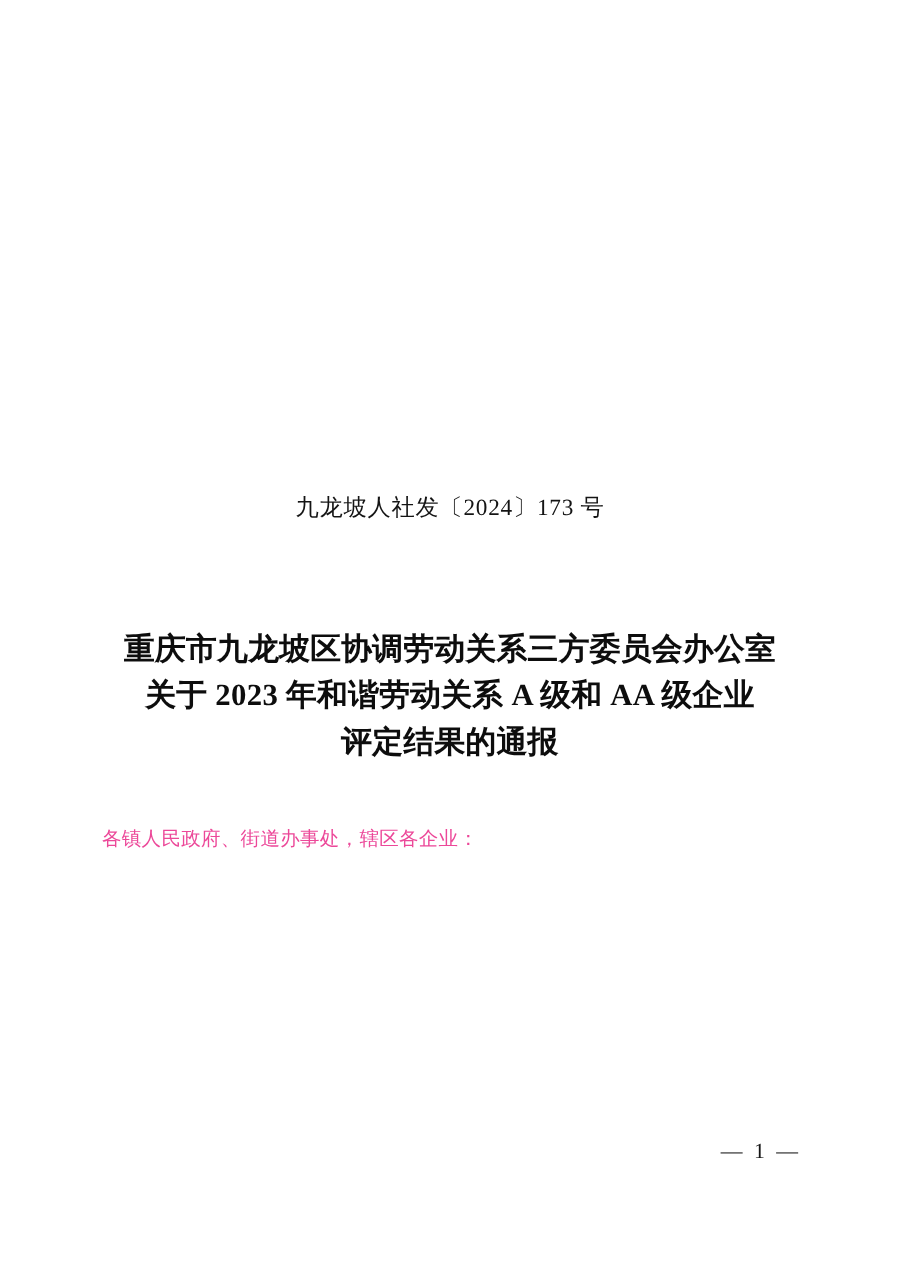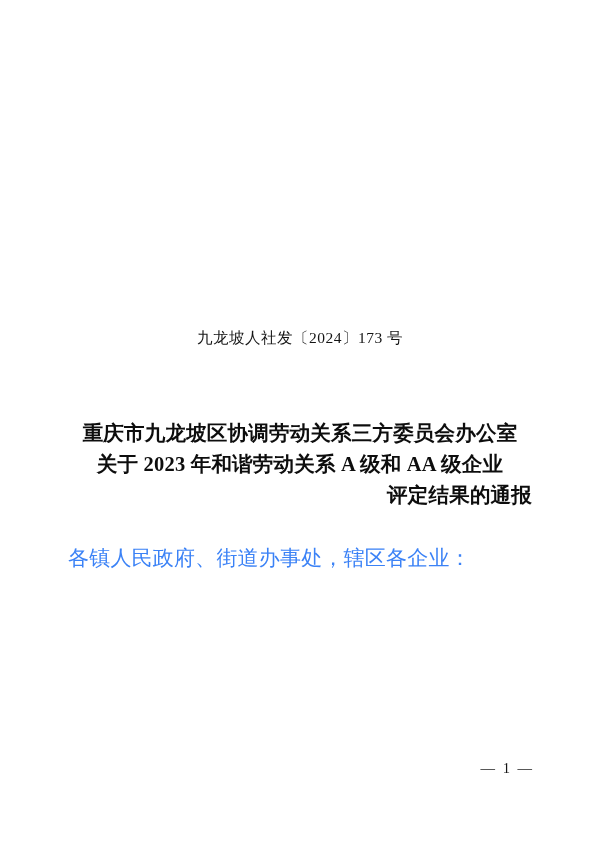--- a/index.html
+++ b/index.html
@@ -42,32 +42,31 @@
   .title-line {
     font-size: 20.5px;
     font-weight: bold;
     line-height: 31px;
     letter-spacing: 0.2px;
     color: #0d0d0d;
     white-space: nowrap;
   }
   .title-line.center {
     letter-spacing: 0.2px;
-    text-align: right;
   }
   .body-block {
     position: absolute;
     top: 543px;
     left: 68px;
     width: 466px;
   }
   .para {
-    font-size: 21px;
+    font-size: 13px;
     line-height: 31.5px;
-    color: #3b82f6;
+    color: #ec4899;
     text-align: justify;
     letter-spacing: 0.2px;
   }
   .para.indent {
     text-indent: 2em;
   }
   .page-footer {
     position: absolute;
     bottom: 72px;
     right: 66px;

